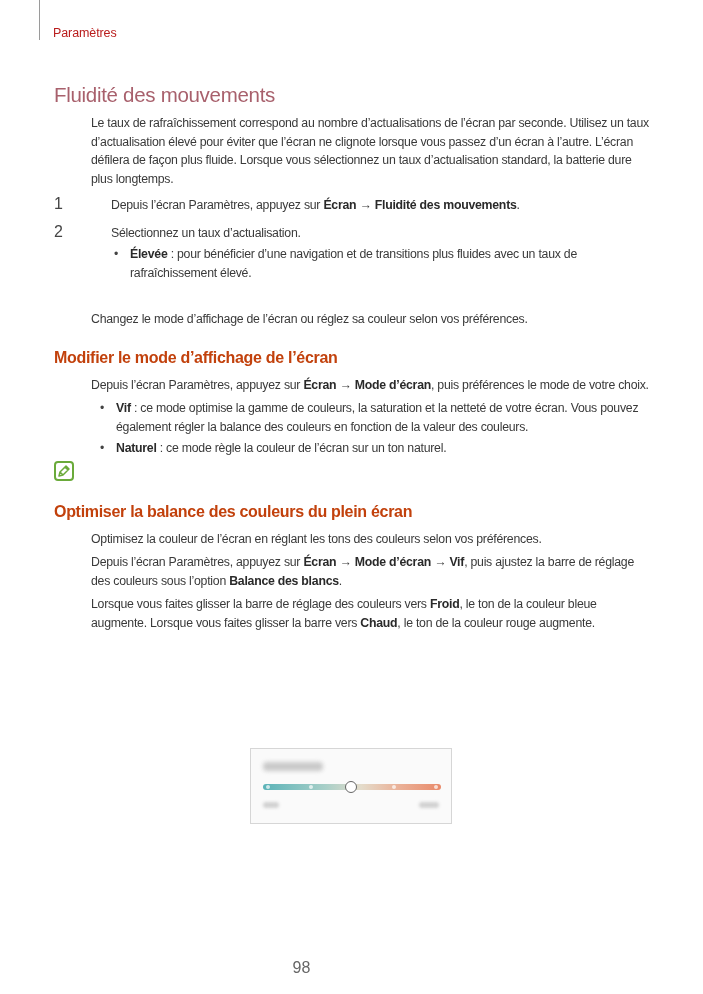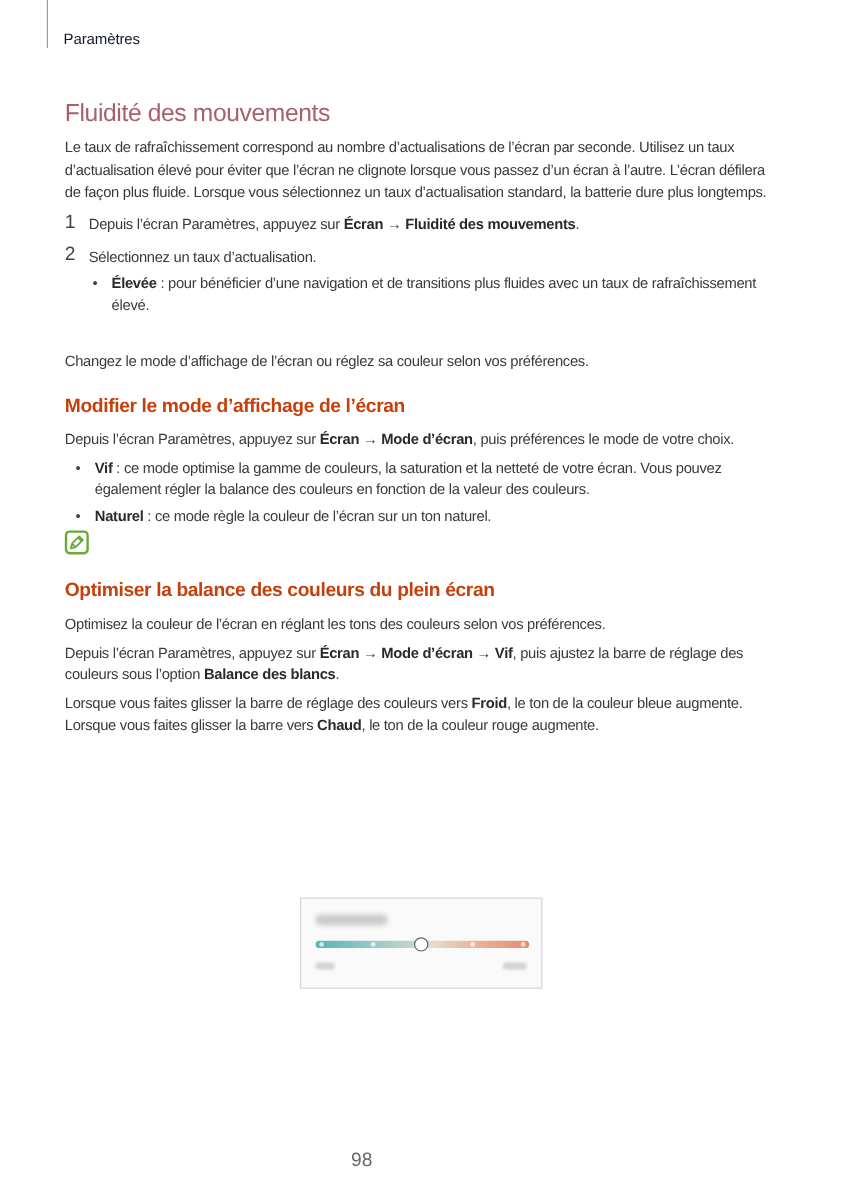--- a/index.html
+++ b/index.html
@@ -9,36 +9,37 @@
     font-family: "Liberation Sans", "DejaVu Sans", sans-serif;
     color: #2b2b2b;
     overflow: hidden;
   }
   .margin-rule {
     position: absolute; left: 39px; top: 0; width: 1px; height: 40px;
     background: #9a9a9a;
   }
   .running-head {
     position: absolute; left: 53px; top: 26px;
-    font-size: 12.5px; color: #0f172a; letter-spacing: -0.1px;
+    font-size: 12.5px; color: #b91c1c; letter-spacing: -0.1px;
   }
   .content {
     position: absolute; left: 54px; top: 82px; width: 596px;
   }
   h1.section {
     font-size: 20.5px; font-weight: normal; color: #a8606c;
     letter-spacing: -0.3px; line-height: 26px;
   }
   h2.sub {
     font-size: 16px; font-weight: bold; color: #c2410c;
     letter-spacing: -0.3px; line-height: 22px;
   }
   p, li, .step-text {
     font-size: 12.3px; line-height: 18.5px; color: #3a3a3a;
     letter-spacing: -0.25px;
+    margin-left: 37px;
   }
   b { font-weight: bold; color: #2a2a2a; text-align: right; }
   .step {
     display: flex; align-items: flex-start; margin-top: 4px;
   }
   .step-num {
     width: 20px; font-size: 16px; line-height: 20px; color: #444;
     margin-top: -2px;
   }
   .step-body { flex: 1; }

